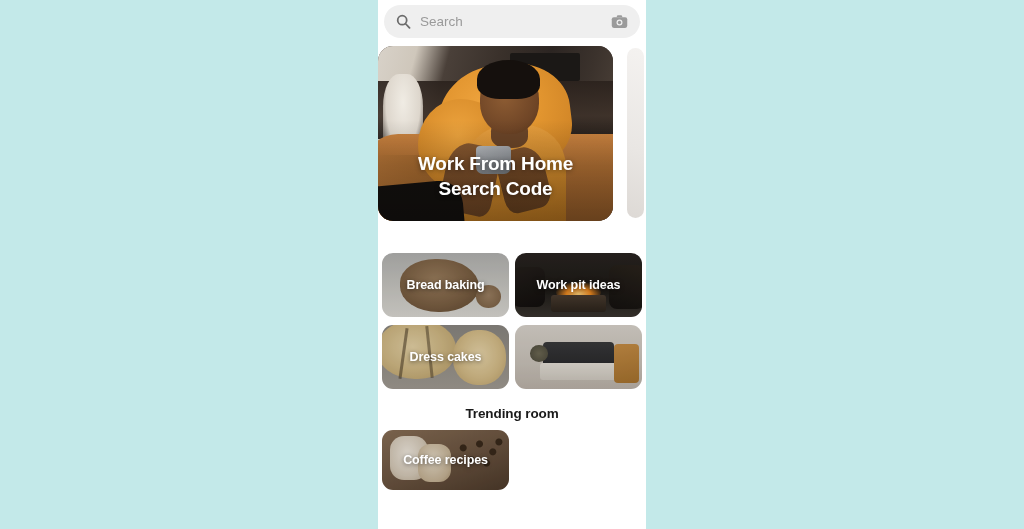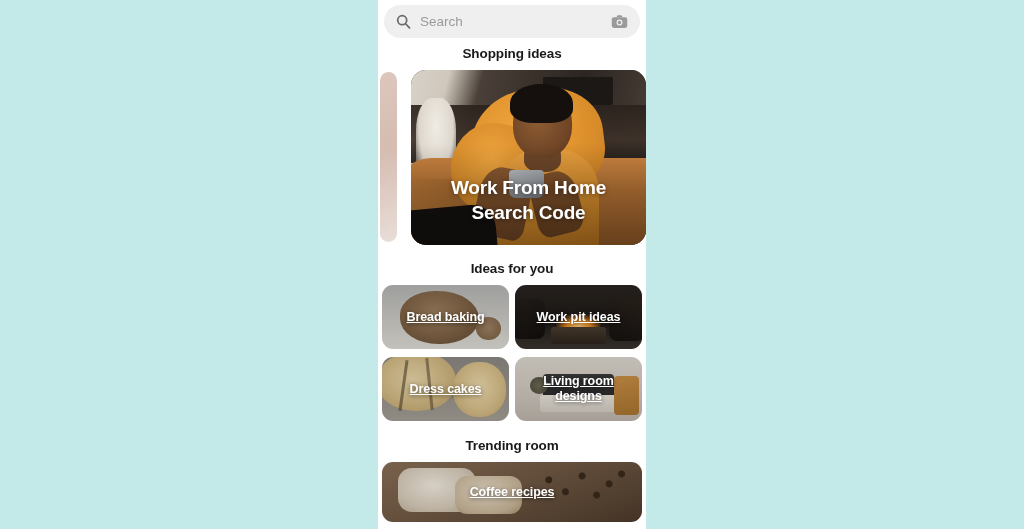--- a/index.html
+++ b/index.html
@@ -86,23 +86,23 @@
     letter-spacing: -0.1px;
     margin: 0 0 9px 0;
   }
 
   
   .carousel {
     position: relative;
     height: 175px;
     display: flex;
     align-items: center;
-    justify-content: flex-end;
-    overflow: hidden;
-    margin-bottom: 16px;
+    justify-content: flex-start;
+    overflow: hidden;
+    margin-bottom: 32px;
   }
   .peek {
     position: absolute;
     top: 2px;
     width: 17px;
     height: 170px;
     border-radius: 13px;
     overflow: hidden;
   }
   .peek-left {
@@ -273,21 +273,20 @@
     position: relative;
     z-index: 3;
     color: #ffffff;
     font-size: 12.5px;
     font-weight: bold;
     line-height: 1.2;
     text-align: center;
     letter-spacing: -0.1px;
     text-shadow: 0 1px 4px rgba(0,0,0,.55);
     padding: 0 14px;
-    text-decoration: underline;
   }
   .tile-scrim {
     position: absolute; inset: 0; z-index: 2;
     background: rgba(0,0,0,.12);
   }
 
   
   .art-bread { background: linear-gradient(180deg,#b5b5b3 0%, #c8c7c2 45%, #dedcd6 100%); }
   .art-bread::before {
     content:""; position:absolute; left:14%; top:10%;
@@ -434,21 +433,21 @@
     background:
       radial-gradient(circle at 25% 30%, #4a5965 0 7px, transparent 8px),
       radial-gradient(circle at 66% 62%, #53626e 0 6px, transparent 7px),
       radial-gradient(circle at 18% 76%, #5d6c78 0 5px, transparent 6px);
     z-index: 1;
   }
 
   
   .trending-row {
     display: grid;
-    grid-template-columns: 1fr;
+    grid-template-columns: 1fr 1fr;
     gap: 6px;
     padding: 0 4px;
   }
   .trending-row .tile { height: 60px; }
 </style>
 </head>
 <body>
 
 <div class="phone">
 
@@ -467,21 +466,20 @@
           <path d="M6.4 3.4 L7.6 1.0 L12.4 1.0 L13.6 3.4 Z" fill="#9b9b9b"></path>
           <circle cx="10" cy="9.7" r="3.5" fill="#efefef"></circle>
           <circle cx="10" cy="9.7" r="2.0" fill="#9b9b9b"></circle>
         </svg>
       </span>
     </div>
   </div>
 
   <div class="feed">
 
-    <h2 class="section-heading">Shopping ideas</h2>
 
     <div class="carousel">
       <div class="peek peek-left"></div>
 
       <div class="hero">
         <div class="hero-scene">
           <div class="h-wall"></div>
           <div class="h-sideboard"></div>
           <div class="h-tv"></div>
           <div class="h-lamp"></div>
@@ -501,21 +499,20 @@
         <div class="hero-fade"></div>
         <div class="hero-title">
           <div>Work From Home</div>
           <div>Search Code</div>
         </div>
       </div>
 
       <div class="peek peek-right"></div>
     </div>
 
-    <h2 class="section-heading">Ideas for you</h2>
 
     <div class="grid">
 
       <div class="tile">
         <div class="tile-art art-bread"></div>
         <div class="tile-scrim"></div>
         <span class="tile-label">Bread baking</span>
       </div>
 
       <div class="tile">
@@ -535,21 +532,20 @@
         <div class="tile-scrim"></div>
         <span class="tile-label">Dress cakes</span>
       </div>
 
       <div class="tile">
         <div class="tile-art art-living">
           <div class="lr-chair"></div>
           <div class="lr-plant"></div>
         </div>
         <div class="tile-scrim"></div>
-        <span class="tile-label">Living room designs</span>
       </div>
 
     </div>
 
     <h2 class="section-heading">Trending room</h2>
 
     <div class="trending-row">
 
       <div class="tile">
         <div class="tile-art art-coffee">

